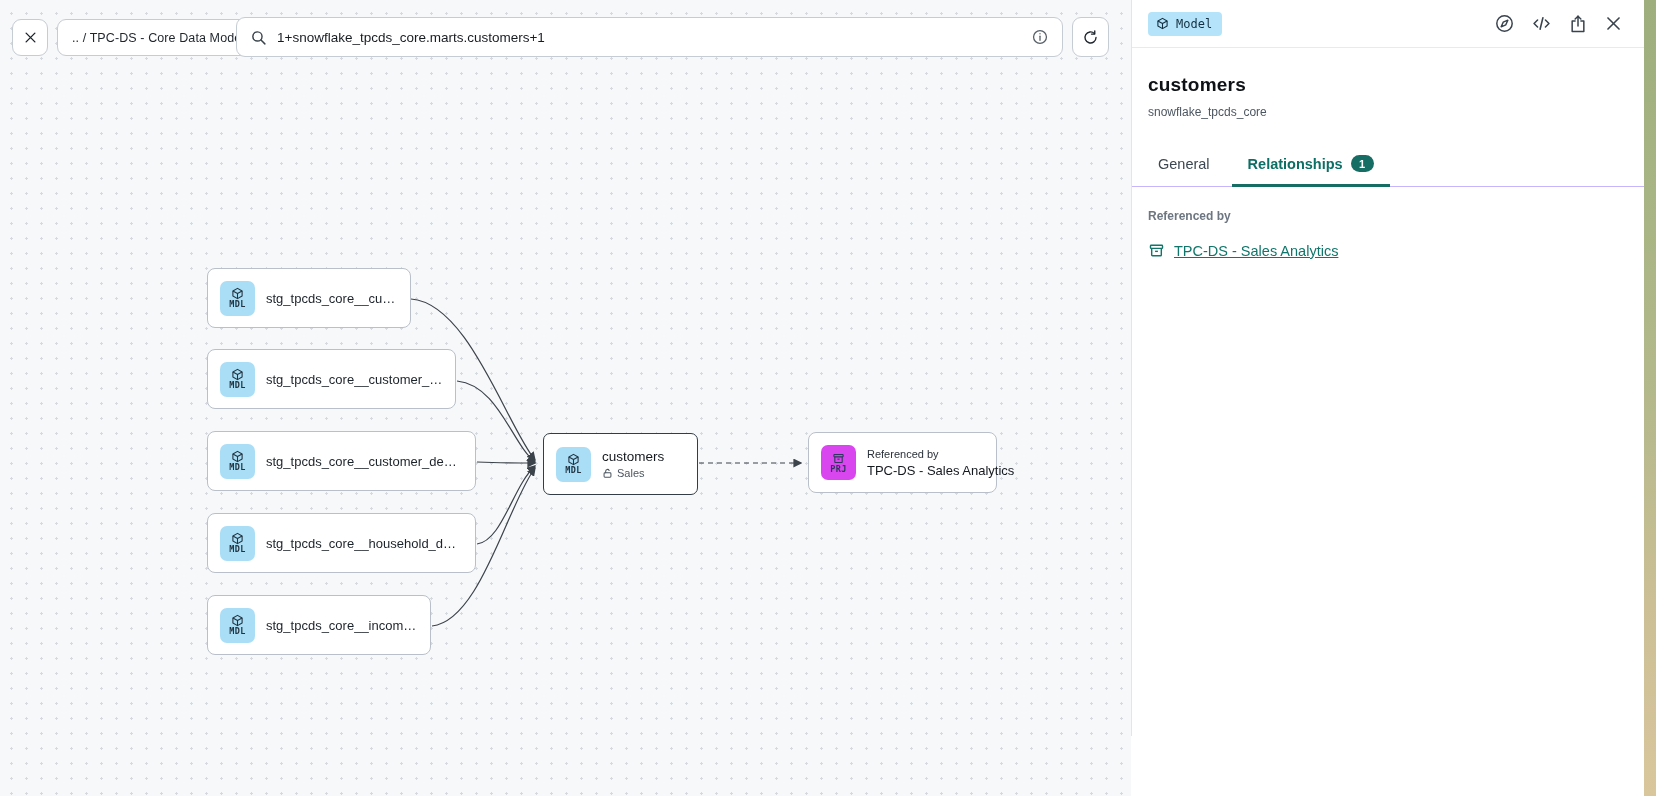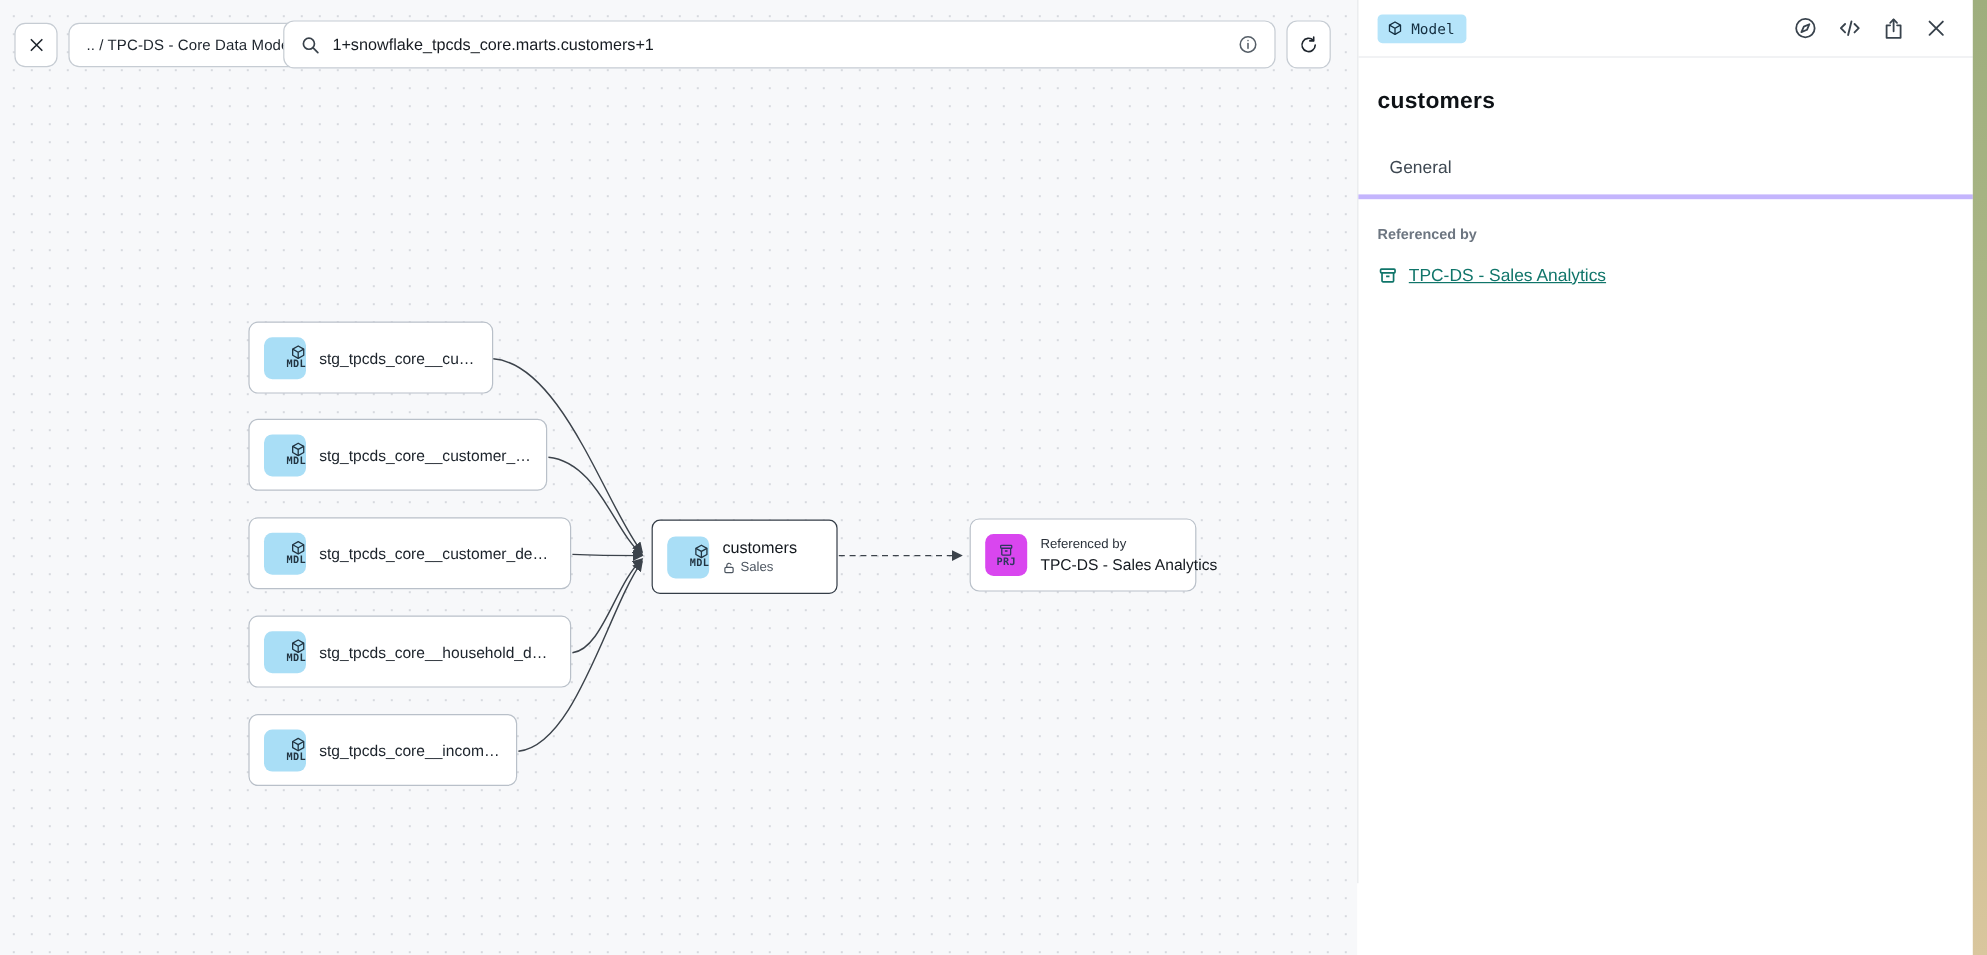--- a/index.html
+++ b/index.html
@@ -33,21 +33,21 @@
     position: absolute; display: flex; align-items: center; gap: 11px;
     background: #fff; border: 1px solid #b9c0c9; border-radius: 8px;
     padding: 0 12px; height: 60px; cursor: pointer;
   }
   .node-label { font-size: 13px; color: #1c232b; white-space: nowrap; overflow: hidden; text-overflow: ellipsis; }
   .chip {
     width: 35px; height: 35px; border-radius: 7px; flex: none;
     display: flex; flex-direction: column; align-items: center; justify-content: center;
     color: #223441;
   }
-  .chip-mdl { background: #a9def6; align-items: flex-end; }
+  .chip-mdl { background: #a9def6; }
   .chip-prj { background: #d946ef; color: #2e365e; }
   .chip .chip-txt { font-family: "DejaVu Sans Mono", monospace; font-size: 8.5px; font-weight: bold; line-height: 9px; letter-spacing: .3px; }
   .node.selected { border: 1.6px solid #343d47; border-radius: 7px; height: 62px; }
   .node .stack { display: flex; flex-direction: column; gap: 3px; min-width: 0; }
   .sel-title { font-size: 13.5px; color: #14191f; }
   .vis-row { display: flex; align-items: center; gap: 4px; font-size: 11px; color: #4c5560; }
   .dn-caption { font-size: 11px; color: #2a313a; }
   .dn-label { font-size: 13px; color: #14191f; white-space: nowrap; }
 
   
@@ -58,21 +58,21 @@
     border-radius: 4px; height: 24px; padding: 0 10px 0 8px;
     font-family: "DejaVu Sans Mono", monospace; font-size: 12px; font-weight: 500;
   }
   .head-actions { margin-left: auto; display: flex; align-items: center; gap: 16px; color: #39434d; }
   .head-actions .icon { cursor: pointer; }
 
   .title-block { padding: 26px 16px 0 16px; }
   .panel-title { font-size: 19px; font-weight: bold; color: #0e1216; letter-spacing: .2px; }
   .panel-sub { margin-top: 9px; font-size: 12px; color: #4c5661; }
 
-  .tabs { display: flex; gap: 6px; margin-top: 26px; padding: 0 10px; border-bottom: 4px solid #c4b5fd; }
+  .tabs { display: flex; gap: 6px; margin-top: 26px; padding: 0 10px; border-bottom: 1px solid #c4b5fd; }
   .tab { display: flex; align-items: center; gap: 8px; padding: 10px 16px 12px 16px; font-size: 14.5px; color: #3d4751; cursor: pointer; border-bottom: 3px solid transparent; margin-bottom: -1px; }
   .tab.active { color: #0c6e64; font-weight: bold; border-bottom-color: #156d64; }
   .tab-badge { background: #156d64; color: #fff; font-size: 11px; font-weight: bold; min-width: 23px; height: 17px; border-radius: 9px; display: flex; align-items: center; justify-content: center; padding: 0 7px; }
 
   .section { padding: 22px 16px; }
   .section-label { font-size: 12px; font-weight: bold; color: #6d7681; }
   .ref-row { margin-top: 19px; display: flex; align-items: center; gap: 9px; color: #10756a; }
   .ref-link { font-size: 14.5px; color: #10756a; text-decoration: underline; cursor: pointer; }
 
   
@@ -289,26 +289,31 @@
       <span class="icon">
           <svg width="19" height="19" viewBox="0 0 24 24" fill="none" stroke="currentColor" stroke-width="2" stroke-linecap="round">
             <path d="M5 5 L19 19 M19 5 L5 19"></path>
           </svg>
         </span>
     </span>
   </div>
 
   <div class="title-block">
     <div class="panel-title">customers</div>
+    <div class="panel-sub">snowflake_tpcds_core</div>
   </div>
 
   <div class="tabs">
     <div class="tab">
       <span>General</span>
     </div>
+    <div class="tab active">
+      <span>Relationships</span>
+      <span class="tab-badge">1</span>
+    </div>
   </div>
 
   <div class="section">
     <div class="section-label">Referenced by</div>
     <div class="ref-row">
       <span class="icon">
           <svg width="17" height="17" viewBox="0 0 24 24" fill="none" stroke="currentColor" stroke-width="2" stroke-linejoin="round">
             <rect x="3.5" y="4.5" width="17" height="4.5" rx="1"></rect>
             <path d="M5.2 9 V18.3 a1.2 1.2 0 0 0 1.2 1.2 H17.6 a1.2 1.2 0 0 0 1.2-1.2 V9"></path>
             <path d="M10 13.2 h4"></path>

